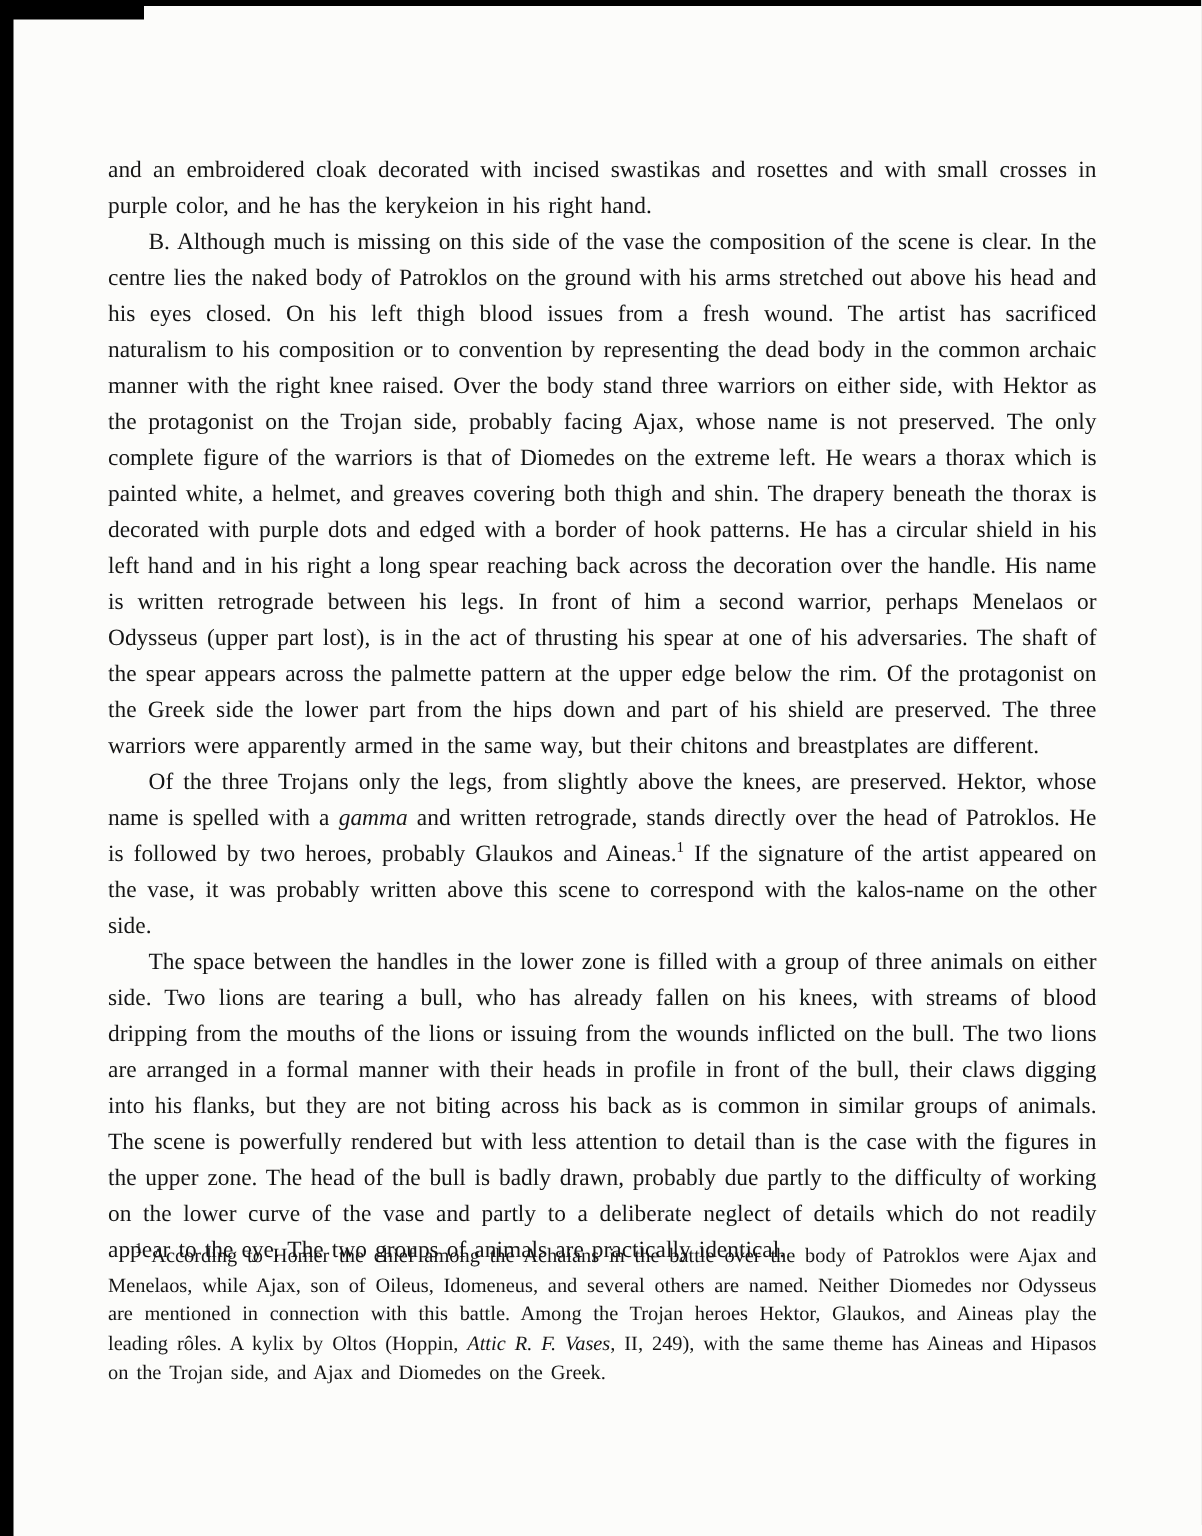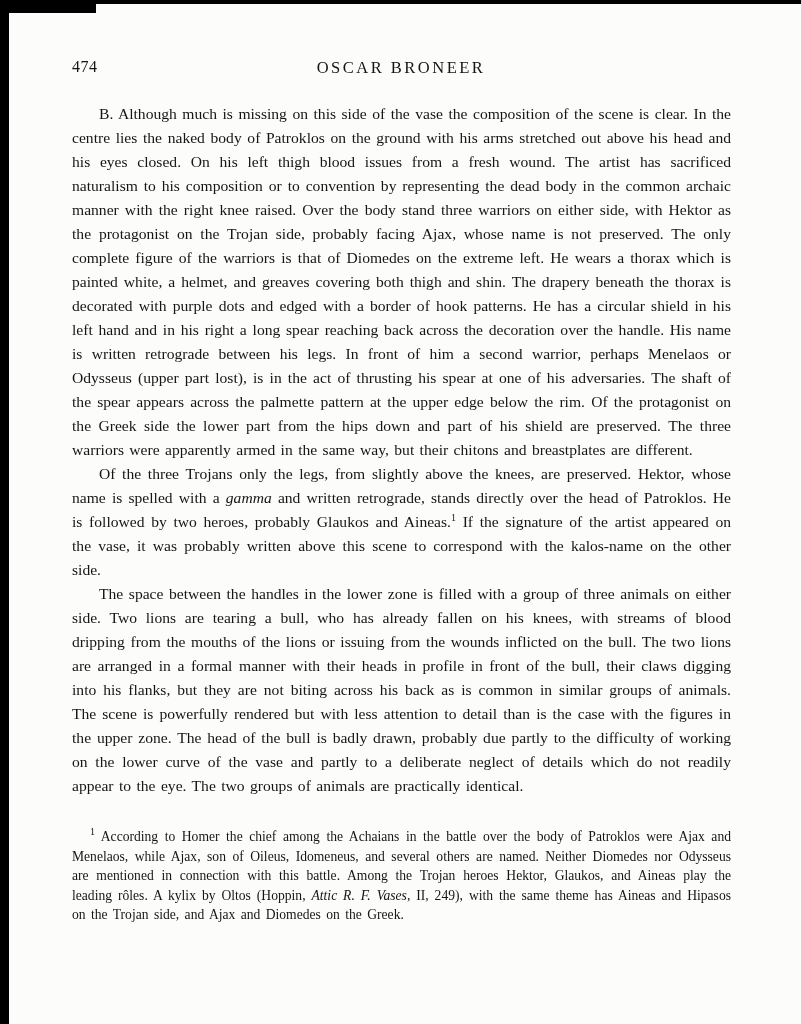--- a/index.html
+++ b/index.html
@@ -96,26 +96,23 @@
 </style>
 </head>
 <body>
 
 <div class="page">
 
   <div class="scan-edge-top"></div>
   <div class="scan-edge-left"></div>
   <div class="scan-edge-topleft"></div>
 
-  <div class="header">
-    <span class="page-number">474</span>
-    <span class="running-head">OSCAR BRONEER</span>
-  </div>
 
   <div class="body-text">
+    <p class="no-indent">and an embroidered cloak decorated with incised swastikas and rosettes and with small crosses in purple color, and he has the kerykeion in his right hand.</p>
     <p>B. Although much is missing on this side of the vase the composition of the scene is clear.  In the centre lies the naked body of Patroklos on the ground with his arms stretched out above his head and his eyes closed.  On his left thigh blood issues from a fresh wound.  The artist has sacrificed naturalism to his composition or to convention by representing the dead body in the common archaic manner with the right knee raised.  Over the body stand three warriors on either side, with Hektor as the protagonist on the Trojan side, probably facing Ajax, whose name is not preserved.  The only complete figure of the warriors is that of Diomedes on the extreme left.  He wears a thorax which is painted white, a helmet, and greaves covering both thigh and shin.  The drapery beneath the thorax is decorated with purple dots and edged with a border of hook patterns.  He has a circular shield in his left hand and in his right a long spear reaching back across the decoration over the handle.  His name is written retrograde between his legs.  In front of him a second warrior, perhaps Menelaos or Odysseus (upper part lost), is in the act of thrusting his spear at one of his adversaries.  The shaft of the spear appears across the palmette pattern at the upper edge below the rim.  Of the protagonist on the Greek side the lower part from the hips down and part of his shield are preserved.  The three warriors were apparently armed in the same way, but their chitons and breastplates are different.</p>
     <p>Of the three Trojans only the legs, from slightly above the knees, are preserved.  Hektor, whose name is spelled with a <i>gamma</i> and written retrograde, stands directly over the head of Patroklos.  He is followed by two heroes, probably Glaukos and Aineas.<sup>1</sup>  If the signature of the artist appeared on the vase, it was probably written above this scene to correspond with the kalos-name on the other side.</p>
     <p>The space between the handles in the lower zone is filled with a group of three animals on either side.  Two lions are tearing a bull, who has already fallen on his knees, with streams of blood dripping from the mouths of the lions or issuing from the wounds inflicted on the bull.  The two lions are arranged in a formal manner with their heads in profile in front of the bull, their claws digging into his flanks, but they are not biting across his back as is common in similar groups of animals.  The scene is powerfully rendered but with less attention to detail than is the case with the figures in the upper zone.  The head of the bull is badly drawn, probably due partly to the difficulty of working on the lower curve of the vase and partly to a deliberate neglect of details which do not readily appear to the eye.  The two groups of animals are practically identical.</p>
   </div>
 
   <div class="footnote">
     <p><sup>1</sup> According to Homer the chief among the Achaians in the battle over the body of Patroklos were Ajax and Menelaos, while Ajax, son of Oileus, Idomeneus, and several others are named.  Neither Diomedes nor Odysseus are mentioned in connection with this battle.  Among the Trojan heroes Hektor, Glaukos, and Aineas play the leading rôles.  A kylix by Oltos (Hoppin, <i>Attic R. F. Vases</i>, II, 249), with the same theme has Aineas and Hipasos on the Trojan side, and Ajax and Diomedes on the Greek.</p>
   </div>
 
 </div>

